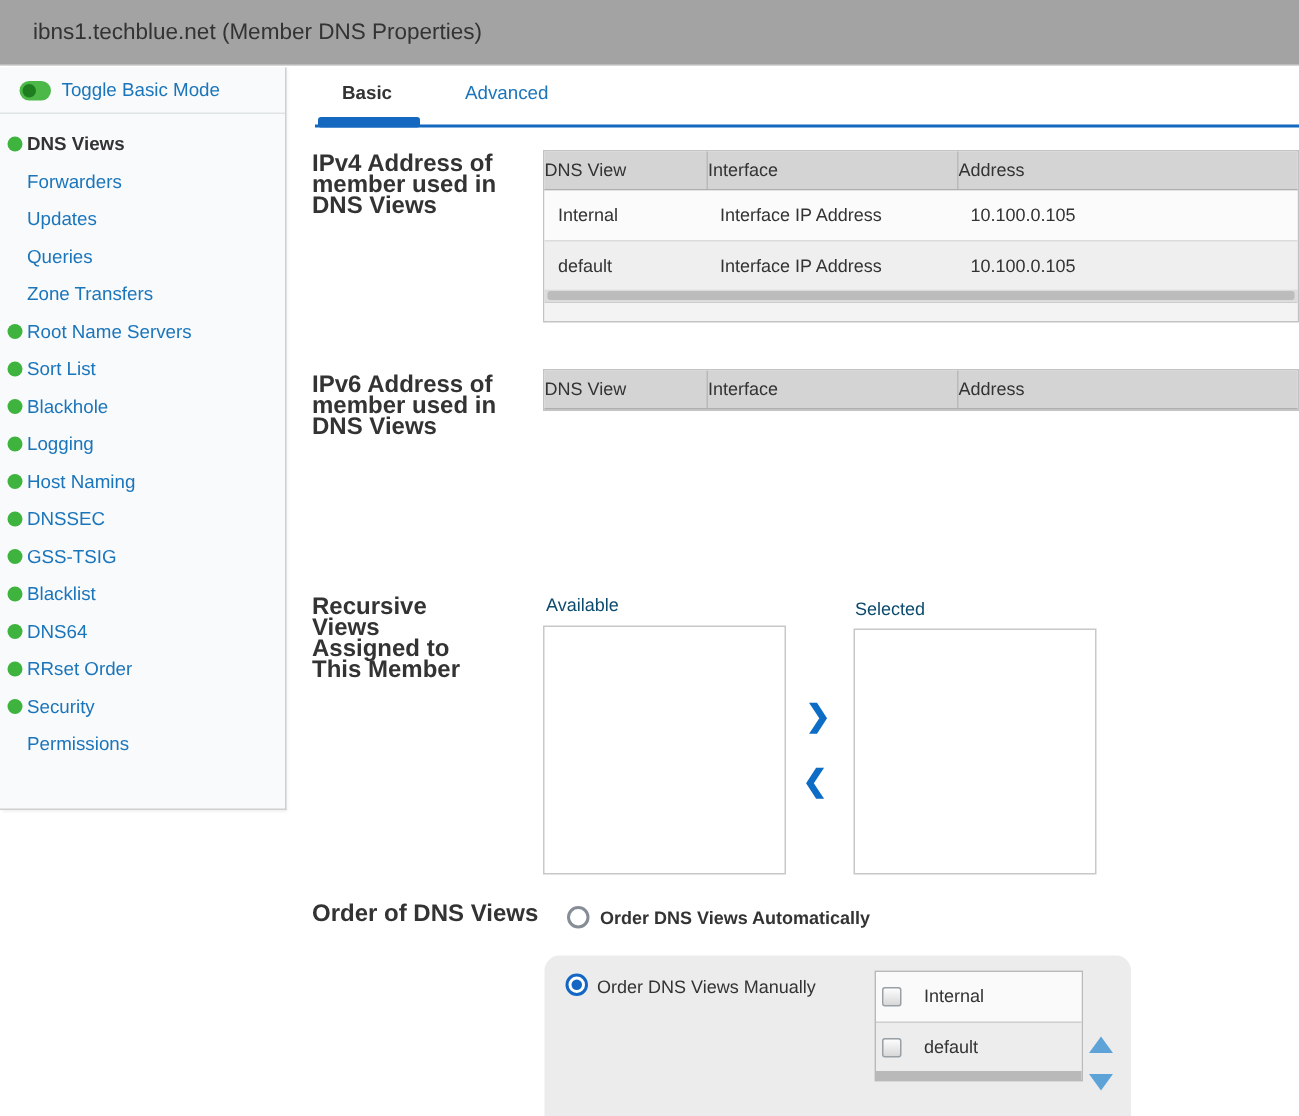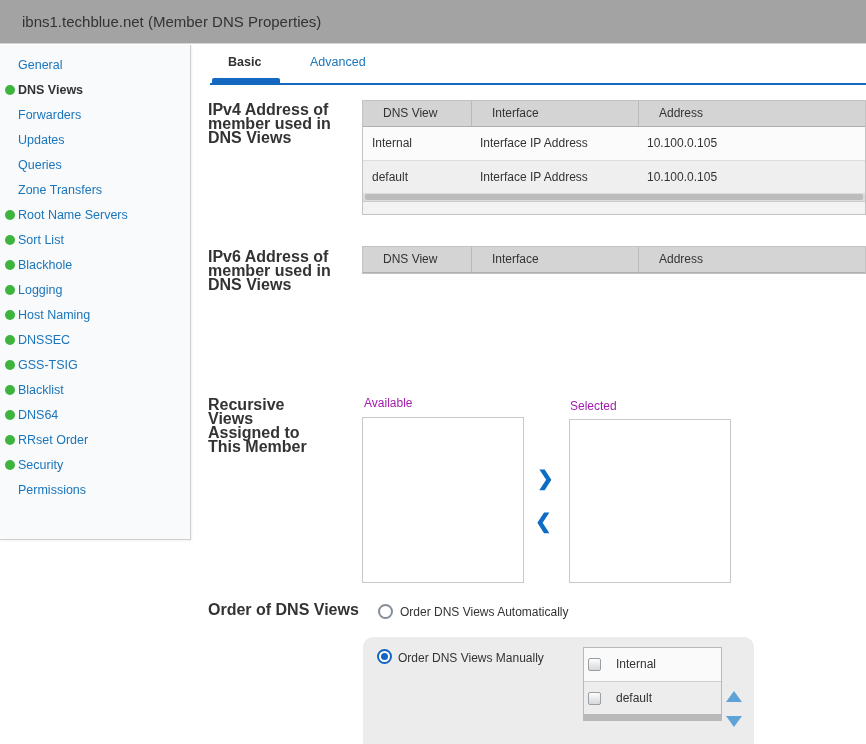--- a/index.html
+++ b/index.html
@@ -54,37 +54,37 @@
   .tabline-active { position:absolute; left:212px; top:78px; width:68px; height:7px; background:#1568c0; border-radius:2px; }
   
   .sec-label {
     position:absolute; left:208px; width:152px;
     font-size:16px; font-weight:bold; color:#333; line-height:14px;
   }
   
   .grid { position:absolute; left:362px; width:504px; border:1px solid #c3c3c3; background:#fff; }
   .grid-head { display:flex; height:26px; background:#d4d4d4; border-bottom:1px solid #aeaeae; }
   .grid-head .hcell {
-    font-size:12px; color:#333; line-height:25px; padding-left:20px;
+    font-size:12px; color:#333; line-height:25px; padding-left:0;
     overflow:hidden; white-space:nowrap; cursor:pointer;
   }
   .grid-head .hcell + .hcell { border-left:1px solid #b9b9b9; }
   .c1 { width:108px; flex:0 0 auto; }
   .c2 { width:167px; flex:0 0 auto; }
   .c3 { flex:1 1 auto; }
   .grid-row { display:flex; height:33px; font-size:12px; cursor:pointer; }
   .grid-row .cell { line-height:33px; padding-left:9px; white-space:nowrap; overflow:hidden; }
   .row-a { background:#fbfbfb; }
   .row-b { background:#efefef; border-top:1px solid #dcdcdc; }
   .hscroll { height:8px; background:#dcdcdc; padding:1px 2px; }
   .hscroll .thumb { height:6px; width:100%; background:#bcbcbc; border-radius:2px; cursor:pointer; }
   .grid-foot { height:13px; background:#f3f3f3; border-top:1px solid #cccccc; }
   .grid-empty-body { height:87px; background:#ececec; font-size:12px; color:#8d8d8d; padding:14px 0 0 9px; }
   
-  .mini-label { position:absolute; font-size:12px; color:#a21caf; }
+  .mini-label { position:absolute; font-size:12px; color:#0c4a6e; }
   .listbox { position:absolute; background:#fff; border:1px solid #c8c8c8; }
   .chev-btn {
     position:absolute; font-size:20px; font-weight:bold; color:#0d6cc6;
     cursor:pointer; line-height:20px; user-select:none;
   }
   
   .radio { position:absolute; width:15px; height:15px; border-radius:50%; background:#fff; cursor:pointer; }
   .radio.off { border:2px solid #868d96; }
   .radio.on { border:2px solid #1366c4; }
   .radio.on .rdot { position:absolute; left:2px; top:2px; width:7px; height:7px; border-radius:50%; background:#1366c4; }
@@ -117,22 +117,27 @@
   .tri-down { left:726px; top:716px; border-left:8px solid transparent; border-right:8px solid transparent; border-top:11px solid #5ea3d8; }
 </style>
 </head>
 <body>
 
 <div class="titlebar">
   <div class="title">ibns1.techblue.net (Member DNS Properties)</div>
 </div>
 
 <div class="sidebar">
+  <div class="toggle-row">
+    <span class="toggle-pill">
+        <span class="knob"></span>
+      </span>
+    <span class="toggle-label">Toggle Basic Mode</span>
+  </div>
   <div class="nav">
-    <div class="nav-item"><span>General</span></div>
     <div class="nav-item active"><span class="dot"></span><span>DNS Views</span></div>
     <div class="nav-item"><span>Forwarders</span></div>
     <div class="nav-item"><span>Updates</span></div>
     <div class="nav-item"><span>Queries</span></div>
     <div class="nav-item"><span>Zone Transfers</span></div>
     <div class="nav-item"><span class="dot"></span><span>Root Name Servers</span></div>
     <div class="nav-item"><span class="dot"></span><span>Sort List</span></div>
     <div class="nav-item"><span class="dot"></span><span>Blackhole</span></div>
     <div class="nav-item"><span class="dot"></span><span>Logging</span></div>
     <div class="nav-item"><span class="dot"></span><span>Host Naming</span></div>
@@ -186,21 +191,21 @@
 <div class="sec-label" style="top:398px; width:120px;">Recursive Views Assigned to This Member</div>
 <div class="mini-label" style="left:364px; top:396px;">Available</div>
 <div class="listbox" style="left:362px; top:417px; width:162px; height:166px;"></div>
 <div class="mini-label" style="left:570px; top:399px;">Selected</div>
 <div class="listbox" style="left:569px; top:419px; width:162px; height:164px;"></div>
 <div class="chev-btn" style="left:537px; top:468px;">❯</div>
 <div class="chev-btn" style="left:535px; top:511px;">❮</div>
 
 <div class="sec-label" style="top:603px;">Order of DNS Views</div>
 <div class="radio off" style="left:378px; top:604px;"></div>
-<div class="radio-label" style="left:400px; top:605px;">Order DNS Views Automatically</div>
+<div class="radio-label" style="left:400px; top:605px;font-weight:bold;">Order DNS Views Automatically</div>
 
 <div class="manual-panel"></div>
 <div class="radio on" style="left:377px; top:649px;">
     <span class="rdot"></span>
   </div>
 <div class="radio-label" style="left:398px; top:651px;text-align:center;">Order DNS Views Manually</div>
 
 <div class="order-table">
   <div class="ot-row ot-row1">
     <div class="ot-cbcell">

